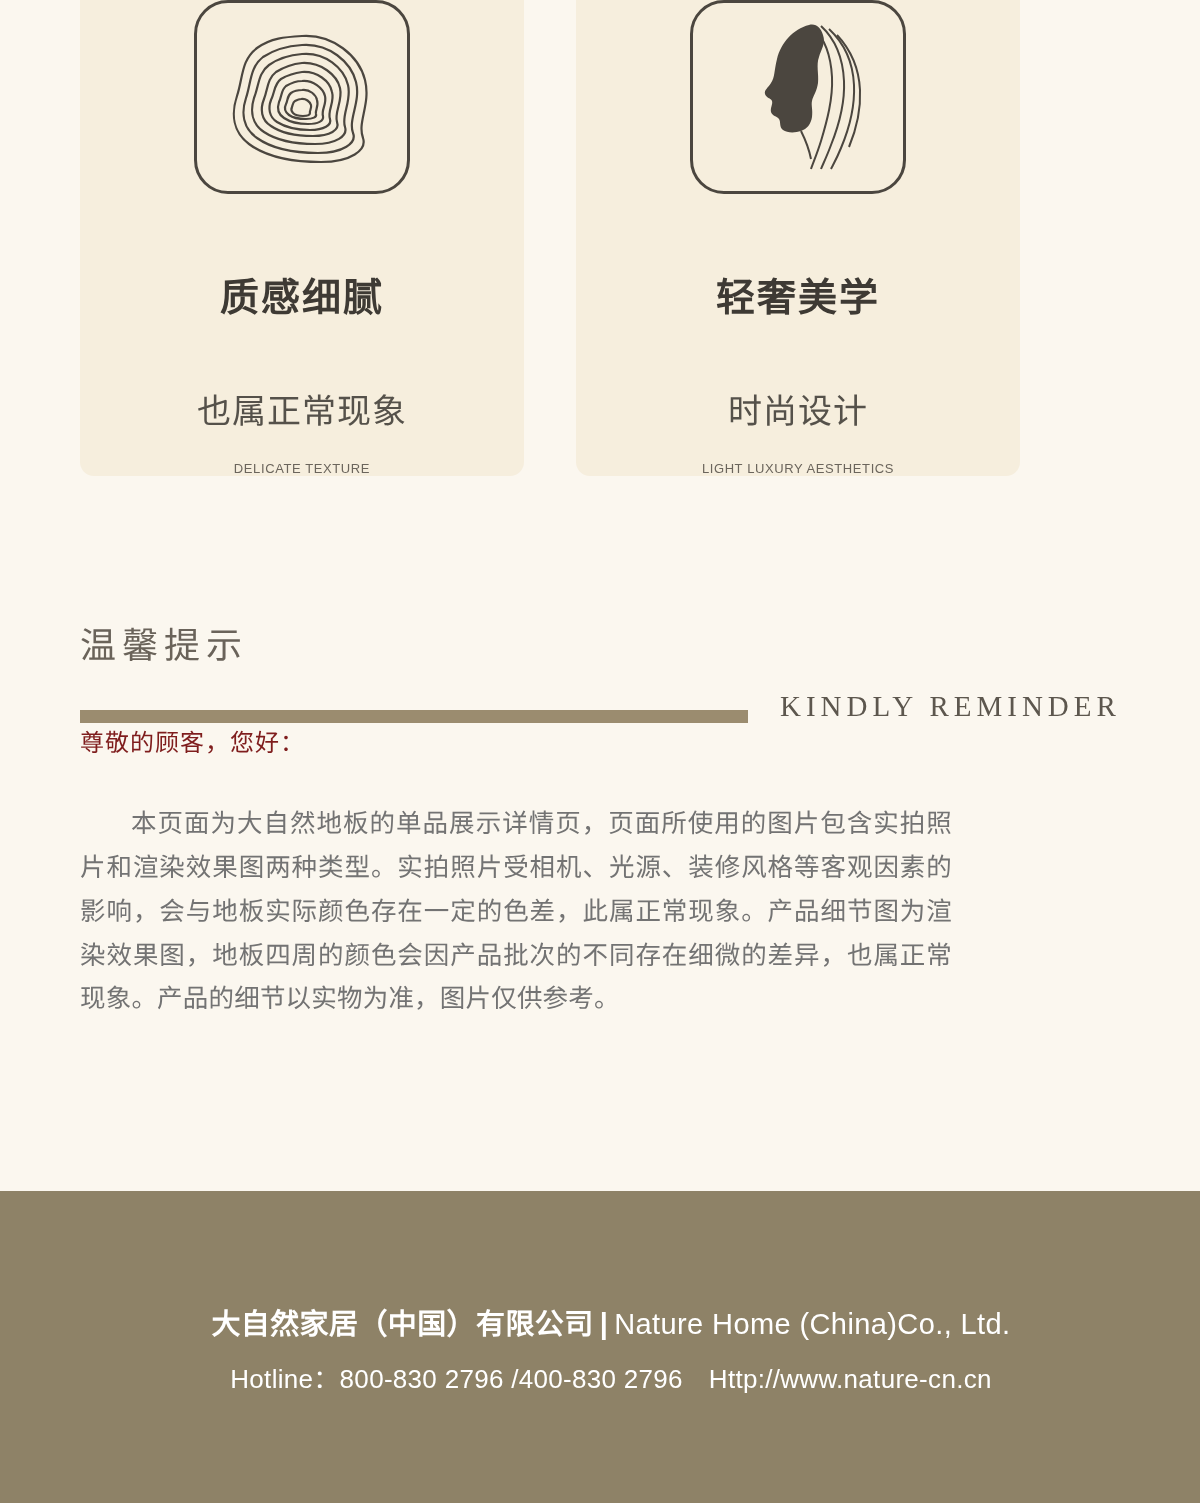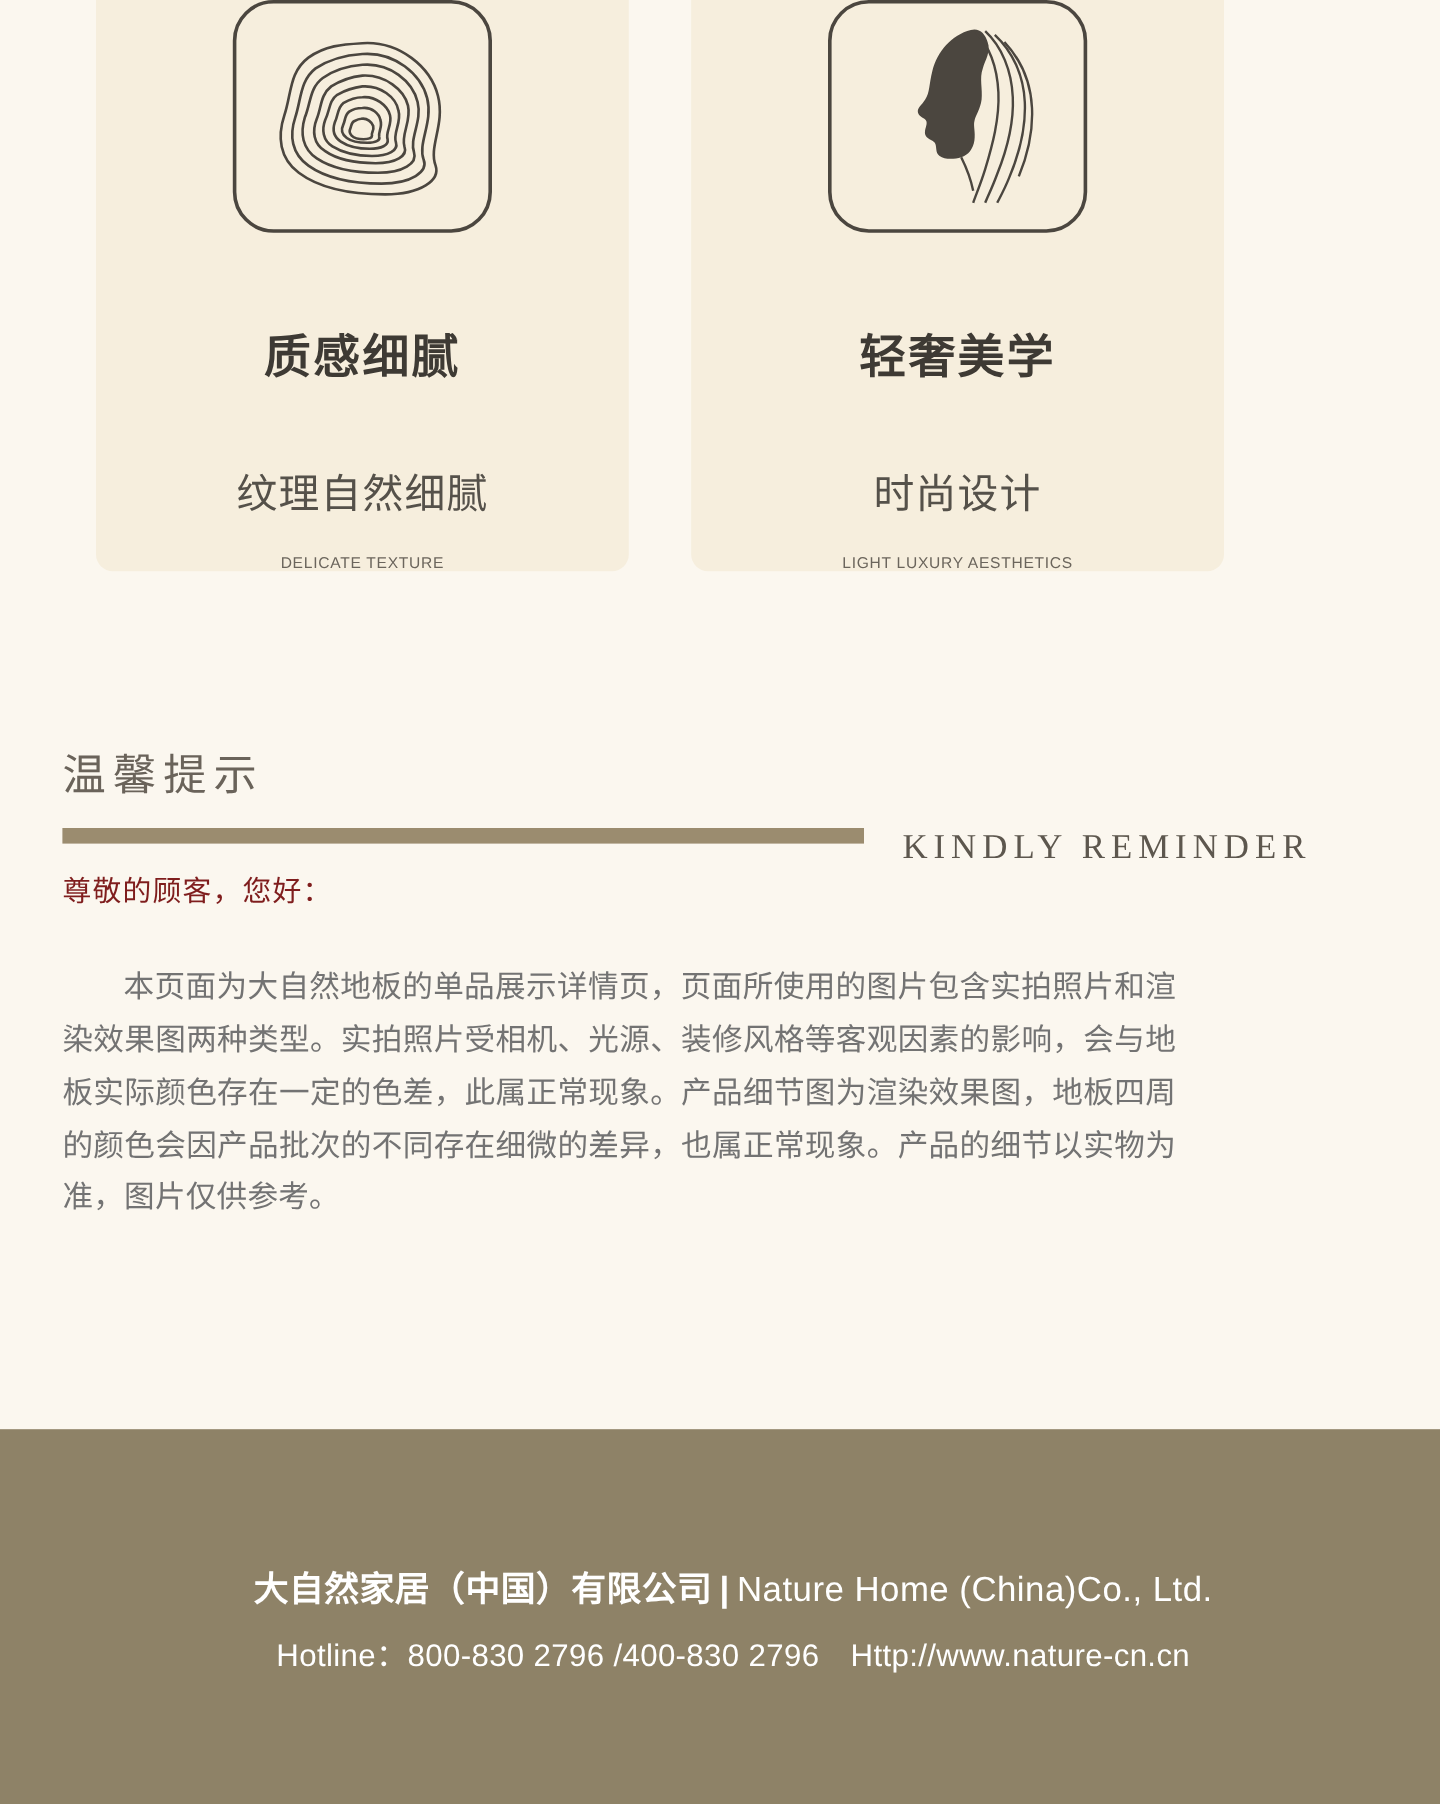--- a/index.html
+++ b/index.html
@@ -66,34 +66,34 @@
   }
   .feature-en {
     font-size: 13px;
     letter-spacing: 0.6px;
     color: #6b655c;
     margin-top: 28px;
   }
 
   
   .reminder {
-    padding: 0 52px;
+    padding: 0 80px;
     box-sizing: border-box;
     width: 1032px;
     margin-top: 140px;
   }
   .reminder-zh {
     font-size: 36px;
     letter-spacing: 6px;
     color: #6a635a;
     font-weight: 400;
   }
   .reminder-rule-row {
     display: flex;
-    align-items: flex-start;
+    align-items: flex-end;
     margin-top: 22px;
   }
   .reminder-bar {
     height: 13px;
     background: #9b8c6f;
     width: 668px;
     flex: 0 0 auto;
   }
   .reminder-en {
     font-family: "Liberation Serif", "DejaVu Serif", serif;
@@ -162,21 +162,21 @@
         <path d="M85 23 C112 21 134 40 139 60 C144 80 131 97 136 111 C140 121 126 131 101 131 C76 131 54 126 40 116 C26 106 24 91 29 76 C34 61 33 45 46 35 C58 27 70 24 85 23 Z"></path>
         <path d="M85 32 C108 30 127 46 131 63 C135 79 124 93 128 105 C131 114 119 122 98 122 C77 122 59 118 47 110 C35 102 33 89 37 76 C42 64 41 51 52 43 C62 36 72 33 85 32 Z"></path>
         <path d="M85 41 C104 40 120 53 123 66 C126 79 117 90 120 100 C123 108 113 114 96 114 C79 114 64 111 54 104 C44 98 43 87 47 77 C51 67 50 57 59 50 C67 45 75 42 85 41 Z"></path>
         <path d="M85 50 C100 49 113 59 115 70 C118 80 110 89 113 97 C115 103 107 108 93 108 C79 108 68 105 60 100 C52 95 51 86 54 78 C58 70 57 62 64 57 C71 53 77 51 85 50 Z"></path>
         <path d="M85 59 C96 58 106 66 108 74 C110 82 104 88 106 94 C107 99 101 102 91 102 C81 102 73 100 67 96 C61 92 60 86 62 80 C65 74 64 68 69 64 C74 61 79 59 85 59 Z"></path>
         <path d="M85 68 C93 67 99 73 100 78 C102 84 98 88 99 92 C100 95 96 97 89 97 C82 97 76 96 72 93 C68 90 67 86 69 82 C71 78 70 74 74 71 C77 69 81 68 85 68 Z"></path>
         <path d="M84 77 C89 76 93 80 94 83 C95 87 92 89 93 91 C93 93 90 94 86 94 C82 94 78 93 76 91 C74 89 74 87 75 85 C76 82 76 80 78 79 C80 78 82 77 84 77 Z"></path>
       </svg>
     </div>
     <div class="feature-title">质感细腻</div>
-    <div class="feature-sub">纹理自然细腻</div>
+    <div class="feature-sub">也属正常现象</div>
     <div class="feature-en">DELICATE TEXTURE</div>
   </div>
 
   <div class="feature-card">
     <div class="icon-frame">
       <svg width="170" height="160" viewBox="0 0 170 160" fill="none" stroke="#4b463f" stroke-width="2">
         <path d="M96 8 C80 12 68 26 64 42 C61 54 62 60 58 66 C55 71 51 73 52 77 C53 81 58 81 59 84 C60 87 57 91 58 95 C59 99 64 99 66 102 C68 105 66 110 70 113 C74 116 82 116 88 114 C94 112 98 107 99 100 C100 93 98 88 99 84 C100 79 104 74 105 66 C106 57 103 48 106 40 C108 33 113 26 110 18 C108 11 103 6 96 8 Z" fill="#4b463f" stroke="none"></path>
         <path d="M100 10 C112 22 118 40 119 60 C120 82 114 104 108 124 C104 137 100 146 98 152"></path>
         <path d="M108 9 C122 22 130 42 131 64 C132 86 126 108 118 128 C114 139 110 147 108 152"></path>
         <path d="M116 12 C131 26 140 46 141 68 C142 90 136 112 128 131 C124 141 120 148 118 152"></path>

